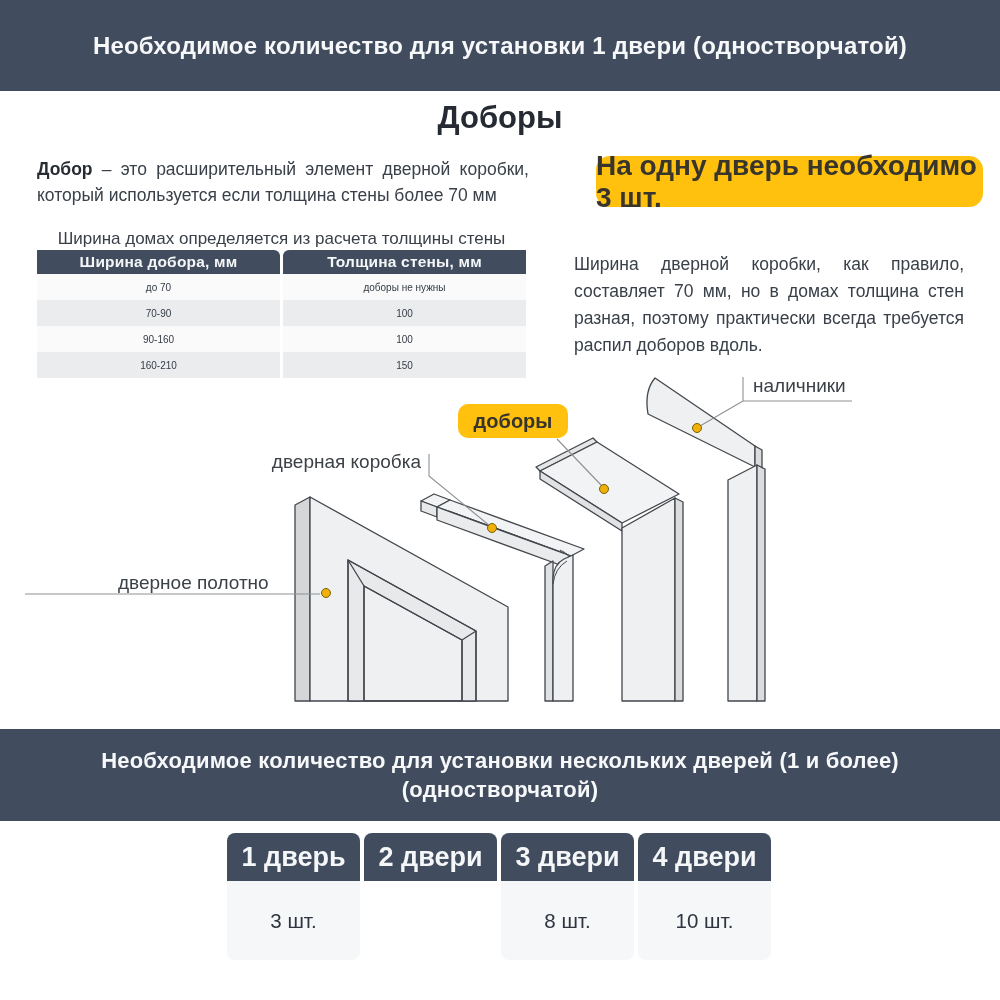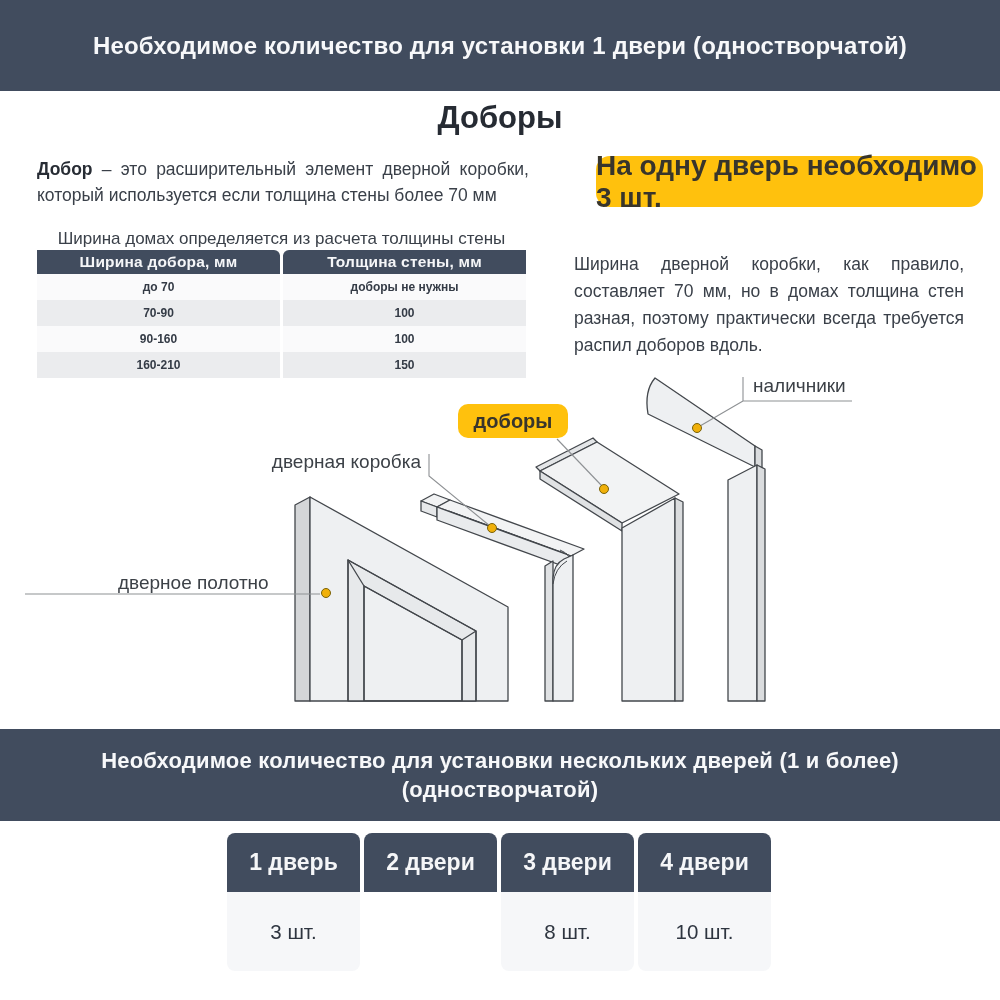--- a/index.html
+++ b/index.html
@@ -35,21 +35,21 @@
     display:grid; grid-template-columns:243px 243px; column-gap:3px;
   }
   .wt-h {
     height:24px; background:#414c5e; color:#f5f6f8; font-size:15.5px; font-weight:bold;
     display:flex; align-items:center; justify-content:center; letter-spacing:.2px;
   }
   .wt-h.first { border-radius:6px 0 0 0; }
   .wt-h.last  { border-radius:0 6px 0 0; }
   .wt-c {
     height:26px; display:flex; align-items:center; justify-content:center;
-    font-size:12px; font-weight:700; color:#343b46;
+    font-size:10px; font-weight:400; color:#343b46;
   }
   .row-light { background:#fafafb; }
   .row-gray  { background:#ebecee; }
   
   .big-badge {
     position:absolute; left:596px; top:156px; width:387px; height:51px;
     background:#ffc10d; border-radius:14px; display:flex; align-items:center; justify-content:center;
     font-size:28px; font-weight:bold; color:#38352c;
   }
   .right-par {
@@ -68,22 +68,22 @@
   .bottom-banner {
     position:absolute; left:0; top:729px; width:1000px; height:92px;
     background:#414c5e; color:#f7f8fa; display:flex; flex-direction:column;
     align-items:center; justify-content:center; gap:3px;
     font-size:22px; font-weight:bold; letter-spacing:.2px;
   }
   
   .doors-table { position:absolute; left:227px; top:833px; display:flex; gap:4px; }
   .dcol { width:133px; display:flex; flex-direction:column; }
   .dhead {
-    height:59px; background:#414c5e; color:#f5f6f8; border-radius:8px 8px 0 0;
-    display:flex; align-items:center; justify-content:center; font-size:23px; font-weight:bold;
+    height:48px; background:#414c5e; color:#f5f6f8; border-radius:8px 8px 0 0;
+    display:flex; align-items:center; justify-content:center; font-size:27px; font-weight:bold;
   }
   .dval {
     height:79px; background:#f6f7f9; border-radius:0 0 8px 8px;
     display:flex; align-items:center; justify-content:center; font-size:20.5px; color:#2e3540;
   }
 </style>
 </head>
 <body>
 
 <div class="page">

